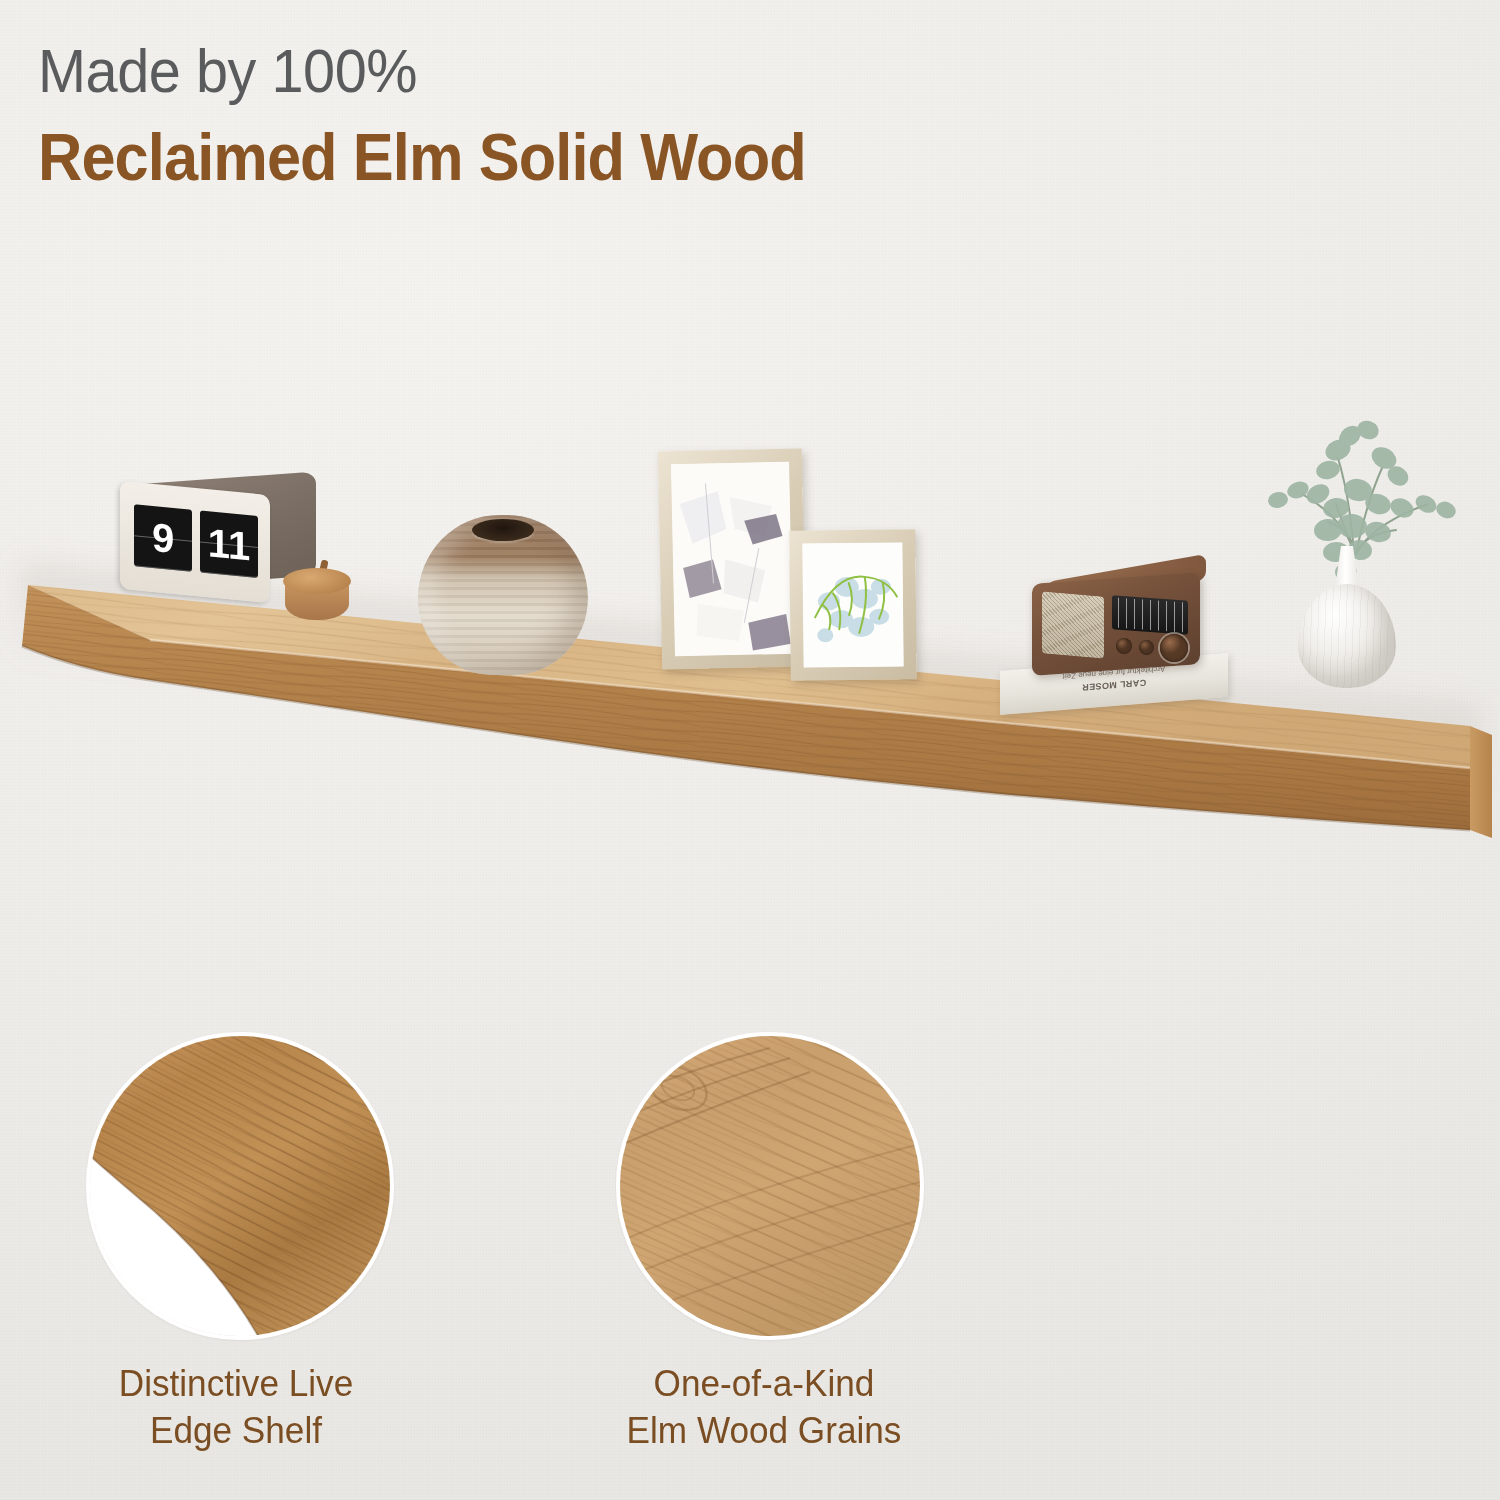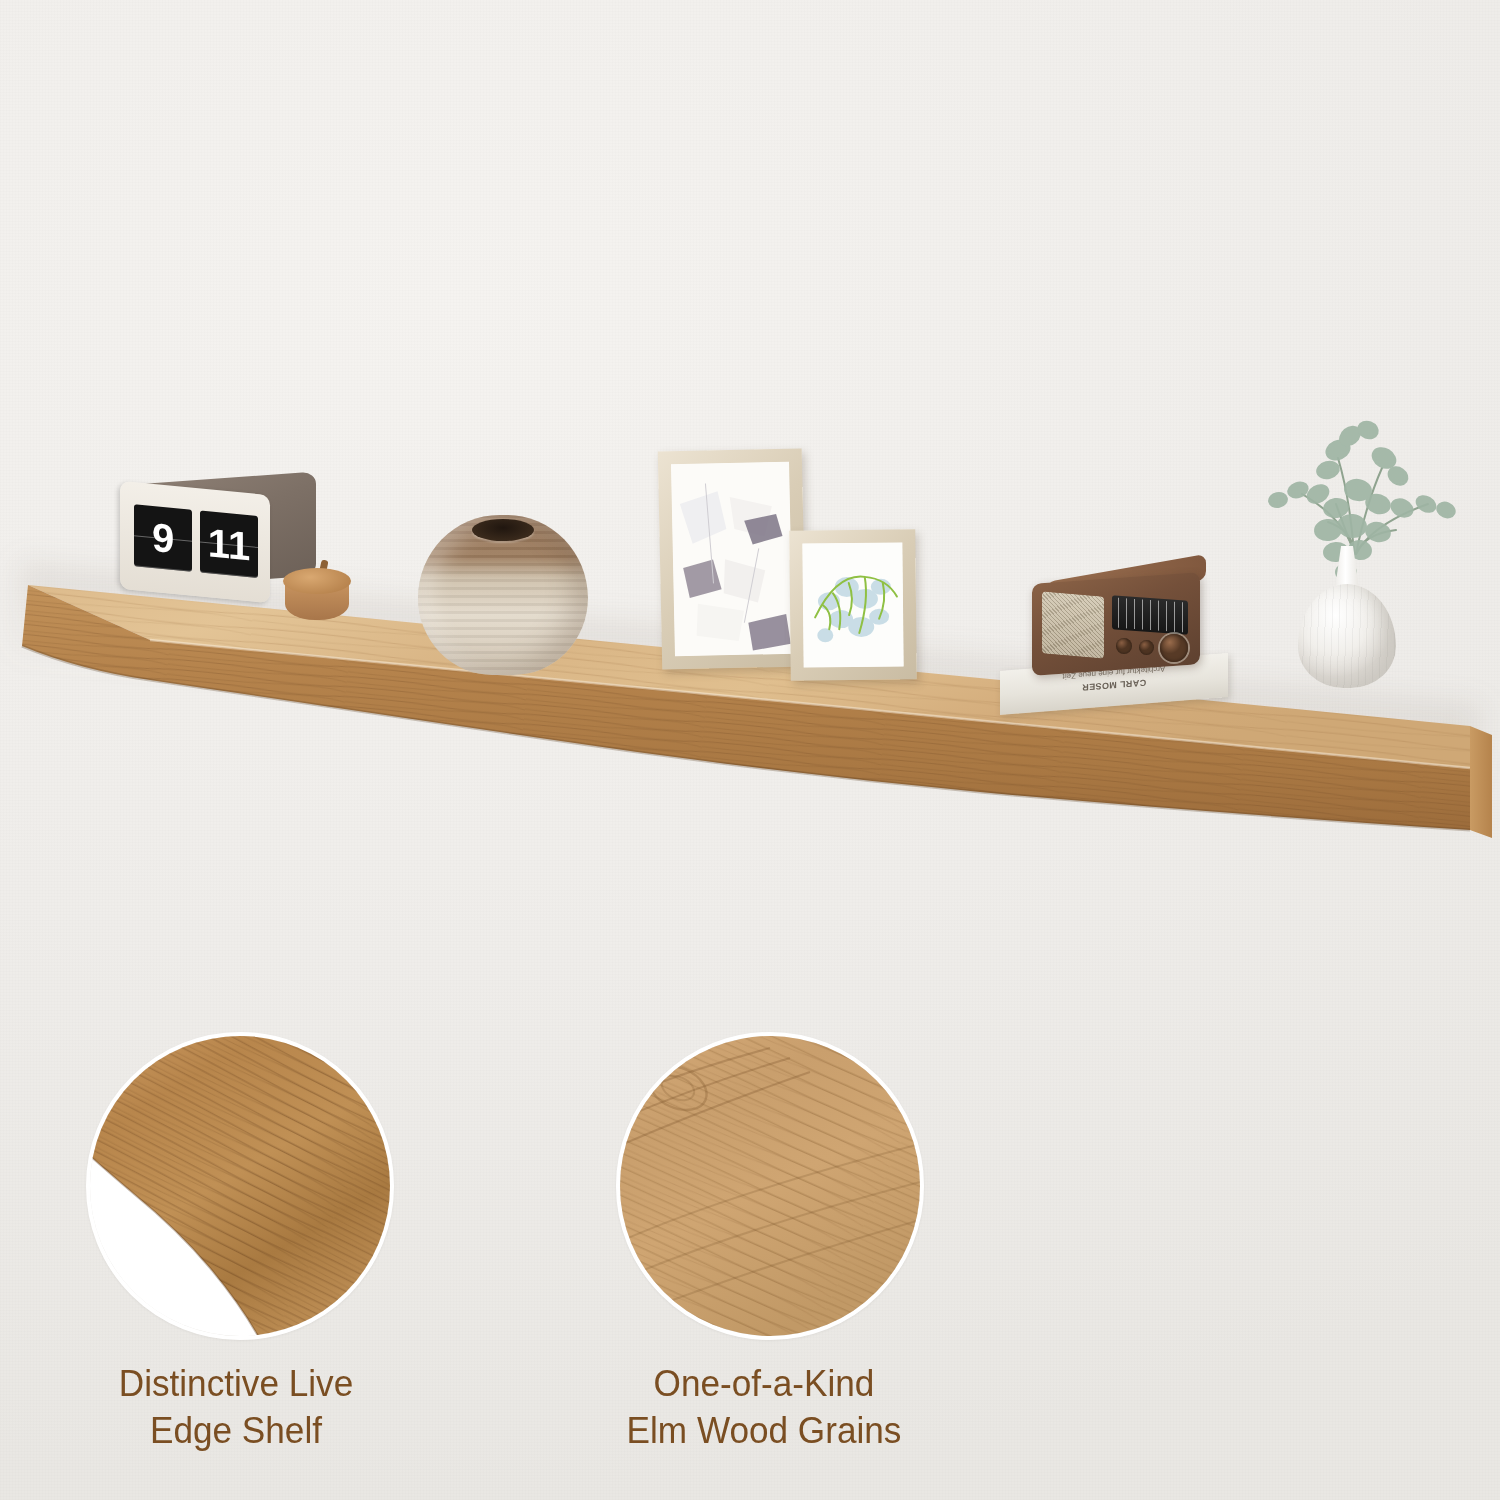--- a/index.html
+++ b/index.html
@@ -228,20 +228,24 @@
     transform:scaleX(.95);
   }
   .cap-left{left:6px;top:340px;}
   .cap-right{left:534px;top:340px;}
 </style>
 </head>
 <body>
 
 <div id="page">
 
+  <div class="headline">
+    <div class="hl1">Made by 100%</div>
+    <div class="hl2">Reclaimed Elm Solid Wood</div>
+  </div>
 
   <div class="scene">
 
     <div class="wall-shadow"></div>
 
     <div class="shelf">
       <svg width="1500" height="420" viewBox="0 0 1500 420">
         <defs>
           <linearGradient id="topG" x1="0" y1="0" x2="1" y2="0.35">
             <stop offset="0%" stop-color="#ddbb8c"></stop>

